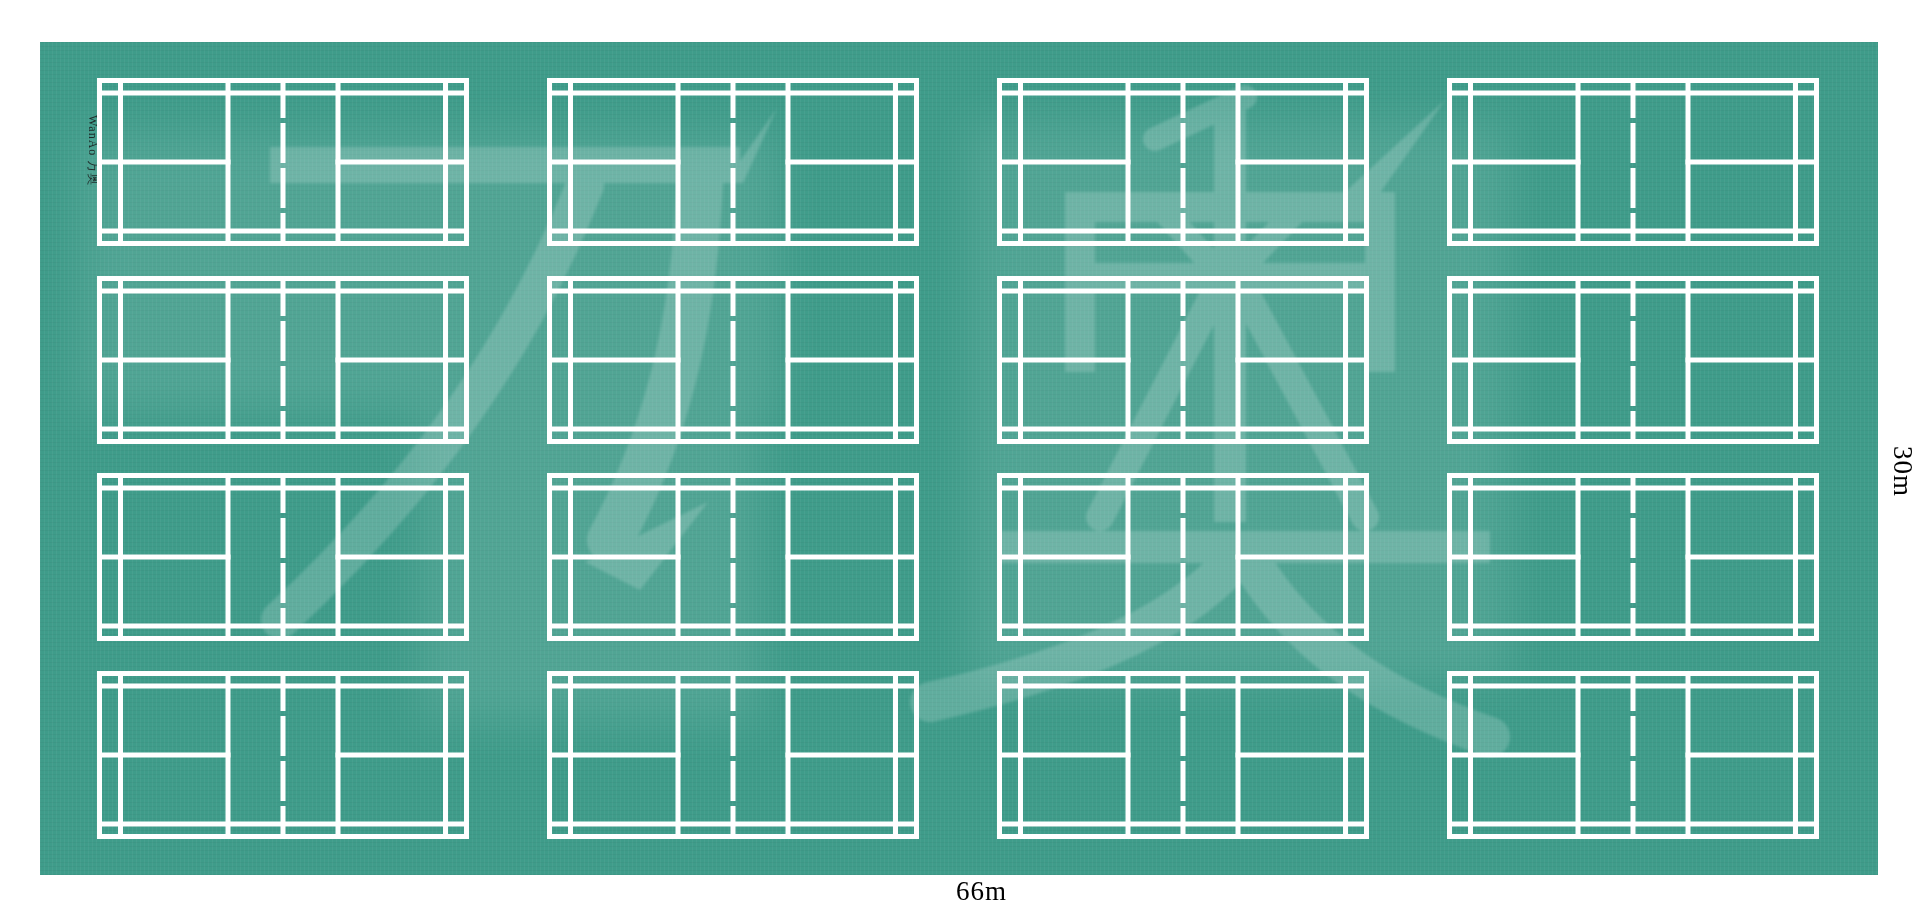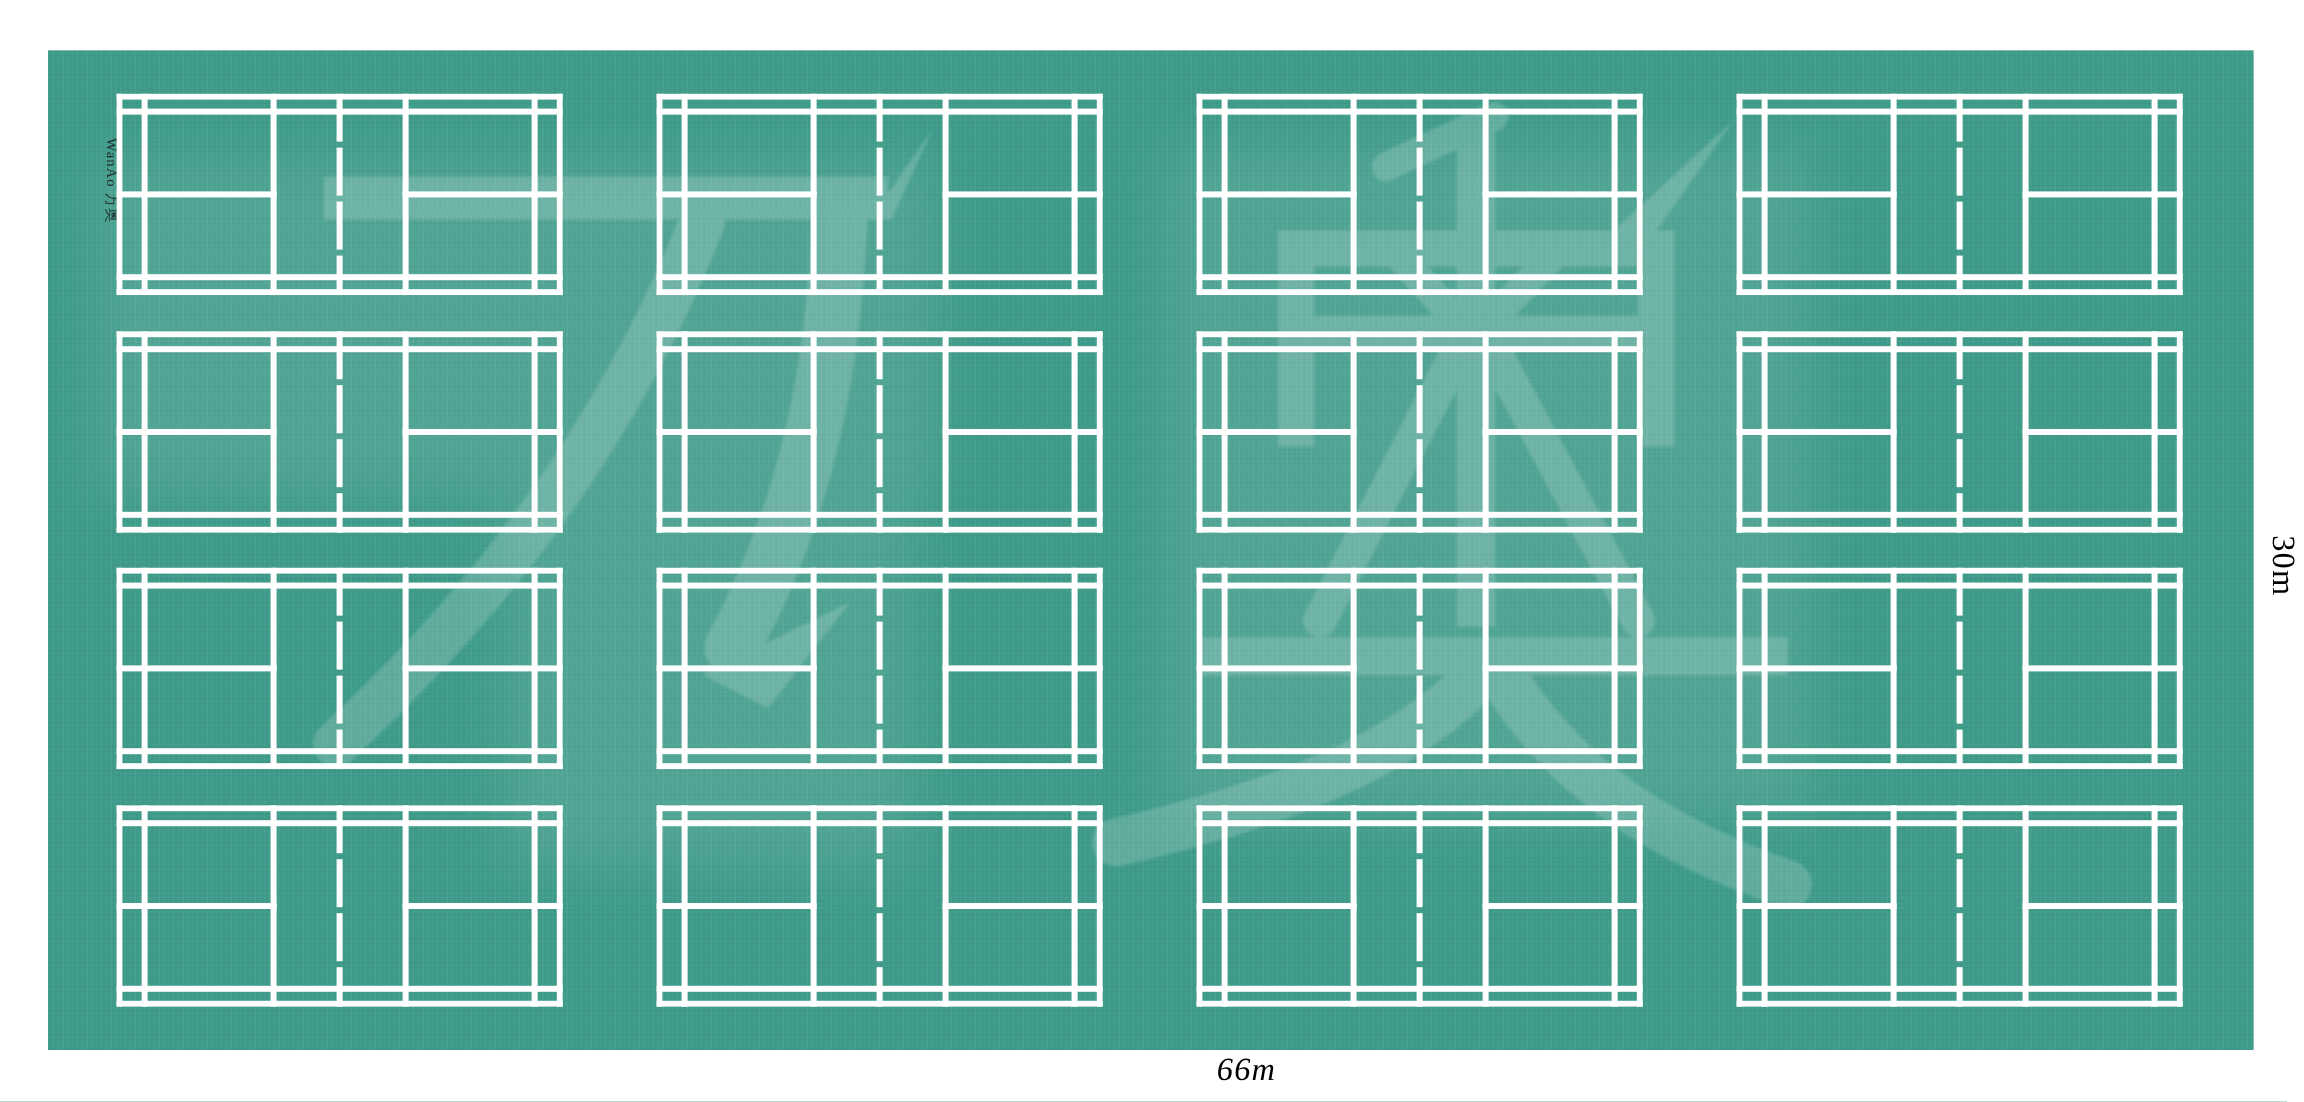--- a/index.html
+++ b/index.html
@@ -24,21 +24,21 @@
   .wm path, .wm line{stroke:#ffffff;fill:none;}
   .wm polygon{fill:#ffffff;}
   
   .court{position:absolute;width:372px;height:168px;}
   .court svg{display:block;}
   
   .dim-label{
     position:absolute;color:#000000;font-size:27px;line-height:1;
     font-family:"Liberation Serif", serif;letter-spacing:1px;white-space:nowrap;
   }
-  .dim-width{left:1014px;top:878px;font-style:italic;}
+  .dim-width{left:956px;top:878px;}
   .dim-height{left:1916px;top:446px;transform:rotate(90deg);transform-origin:0 0;}
   
   .brand{
     position:absolute;left:61px;top:73px;transform:rotate(90deg);transform-origin:0 0;
     font-size:12px;color:#1d2a28;letter-spacing:1px;white-space:nowrap;
     font-family:"Liberation Serif", serif;
   }
 </style>
 </head>
 <body>

